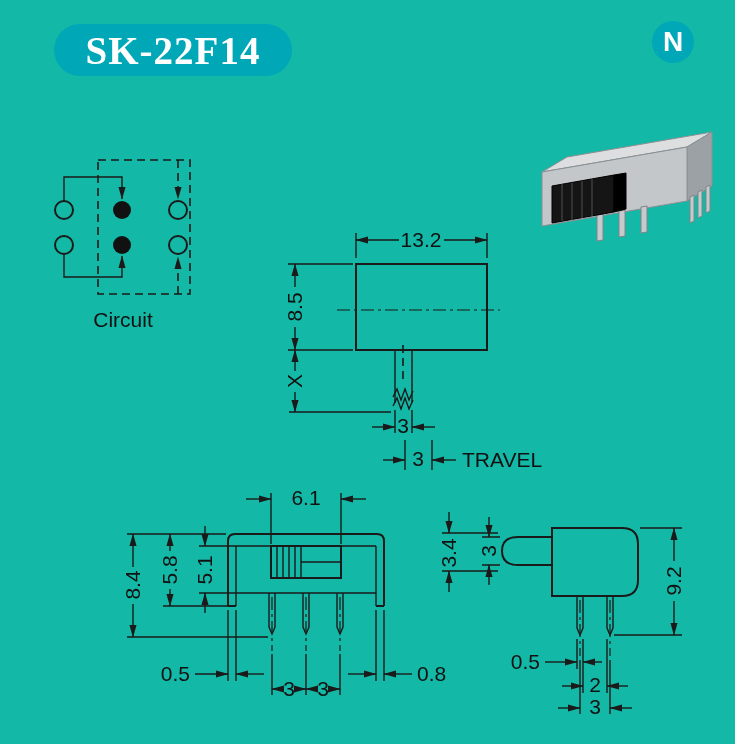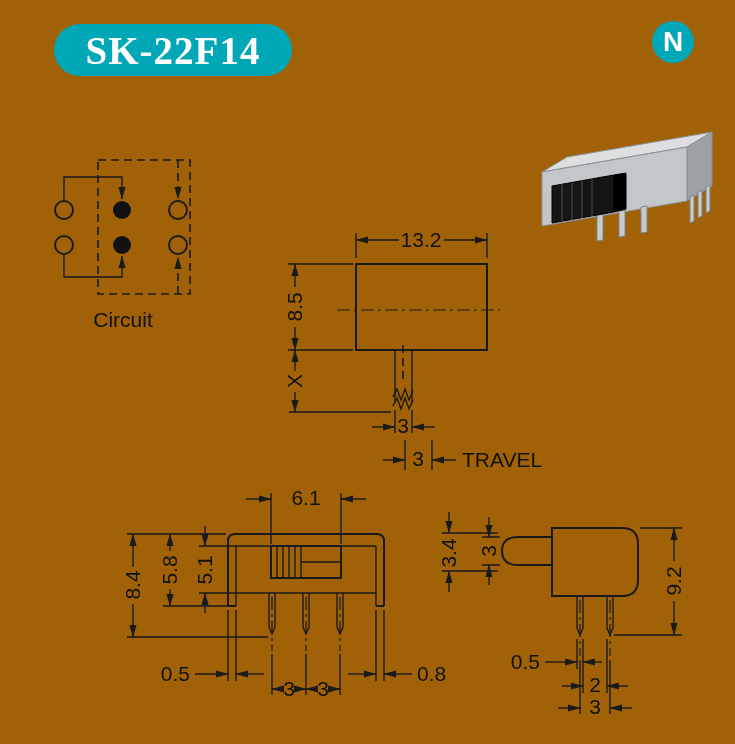--- a/index.html
+++ b/index.html
@@ -1,18 +1,18 @@
 <!DOCTYPE html>
 <html style="--accent: #00A7B7;"><head>
 <meta charset="utf-8">
 <style>
   :root { --accent:#00A7B7; }
   * { box-sizing:border-box; }
   body { margin:0; background:#ffffff; font-family:"Liberation Sans", sans-serif; }
-  .page { position:relative; width:735px; height:744px; background:#a16207; overflow:hidden; }
+  .page { position:relative; width:735px; height:744px; background:#14b8a6; overflow:hidden; }
 
   .badge {
     position:absolute; left:54px; top:24px; width:238px; height:52px;
     background:var(--accent); border-radius:27px;
     display:flex; align-items:center; justify-content:center;
   }
   .badge span {
     color:#ffffff; font-family:"Liberation Serif", serif; font-weight:bold;
     font-size:39px; letter-spacing:1px;
   }

